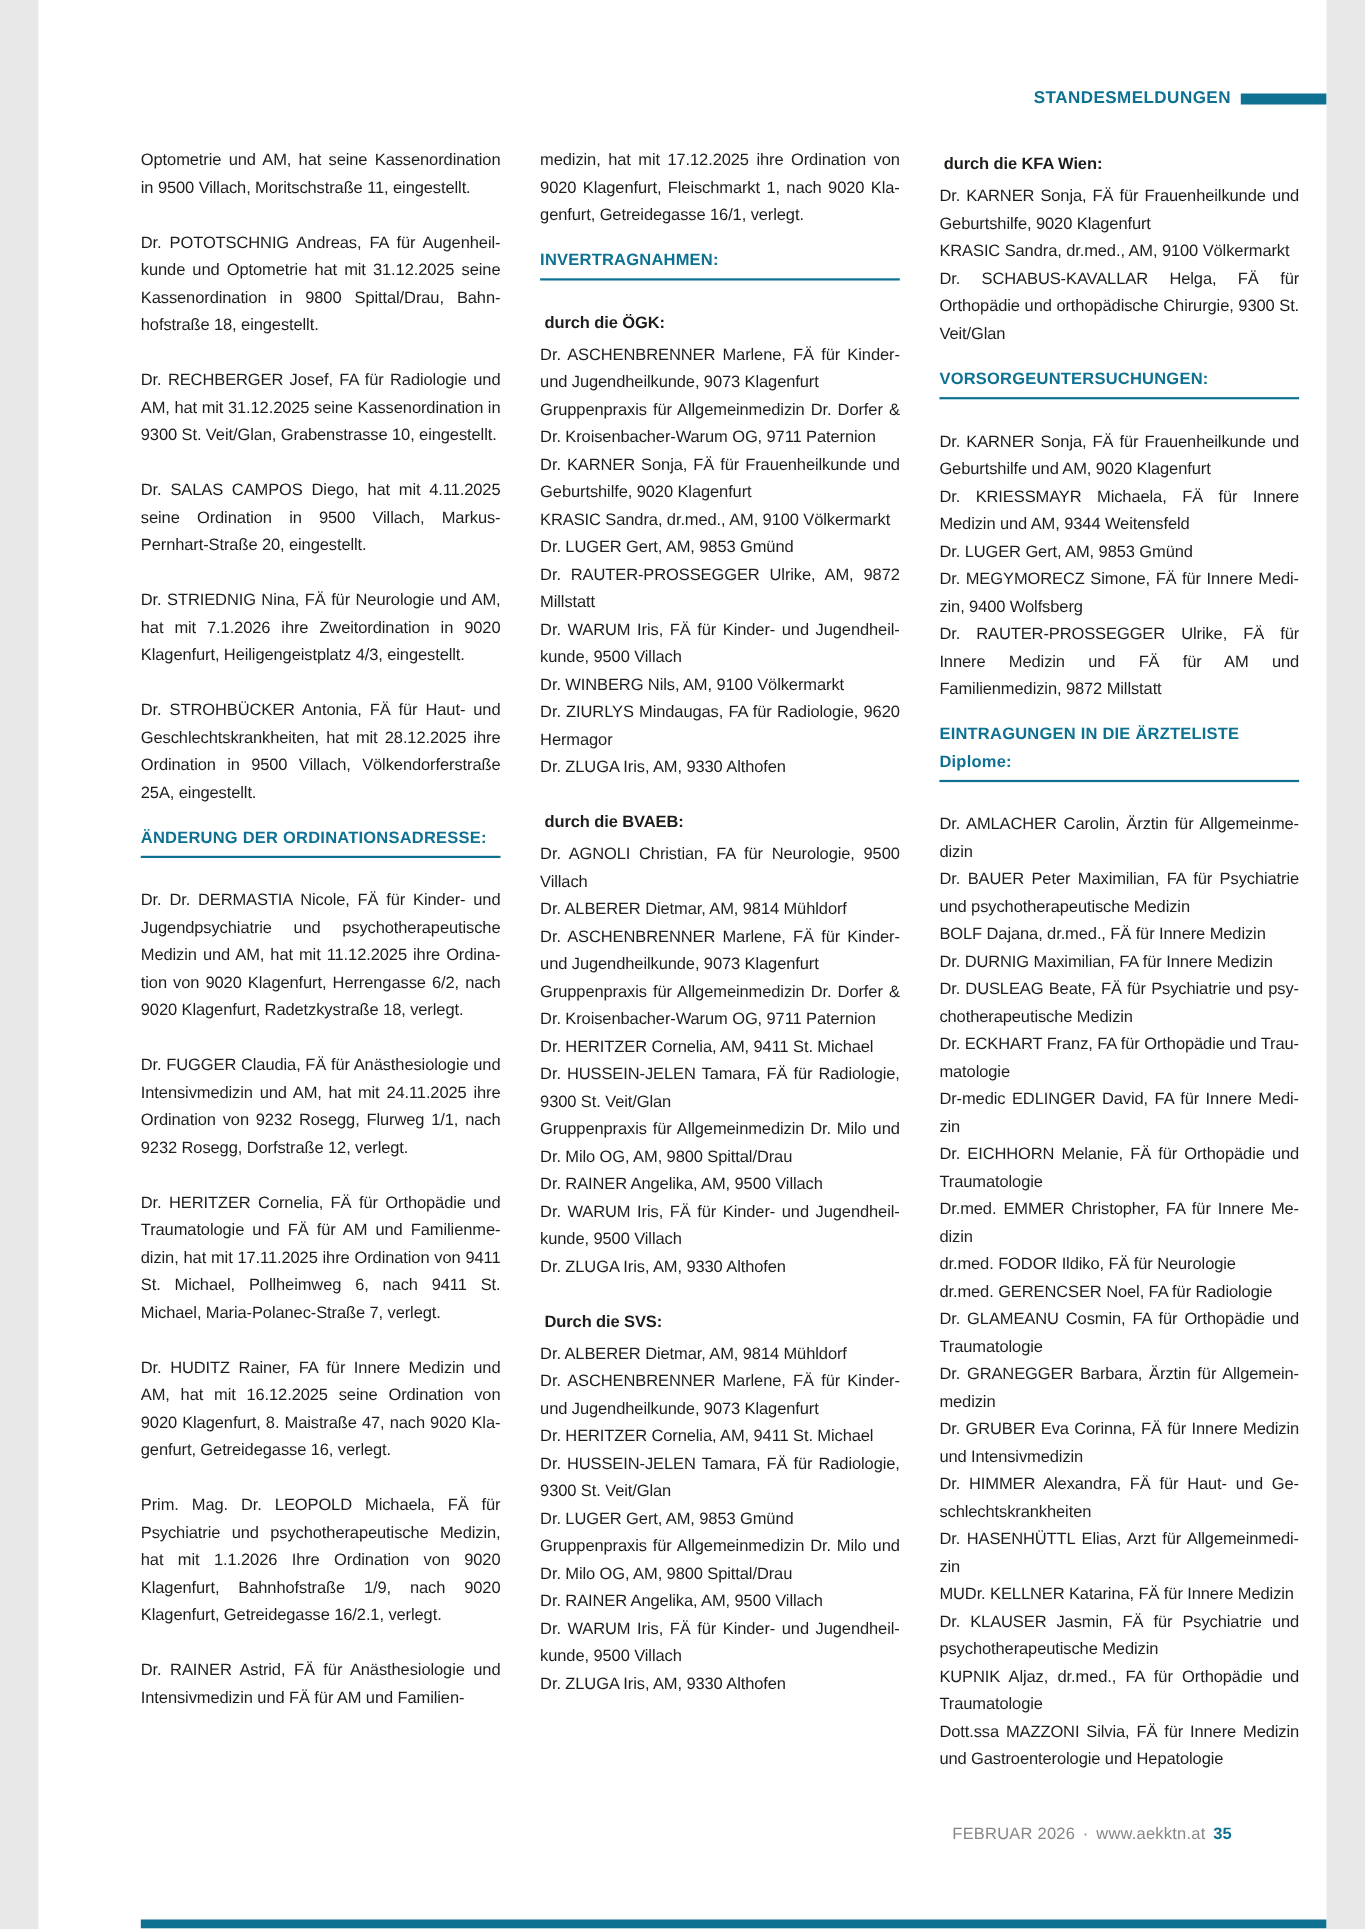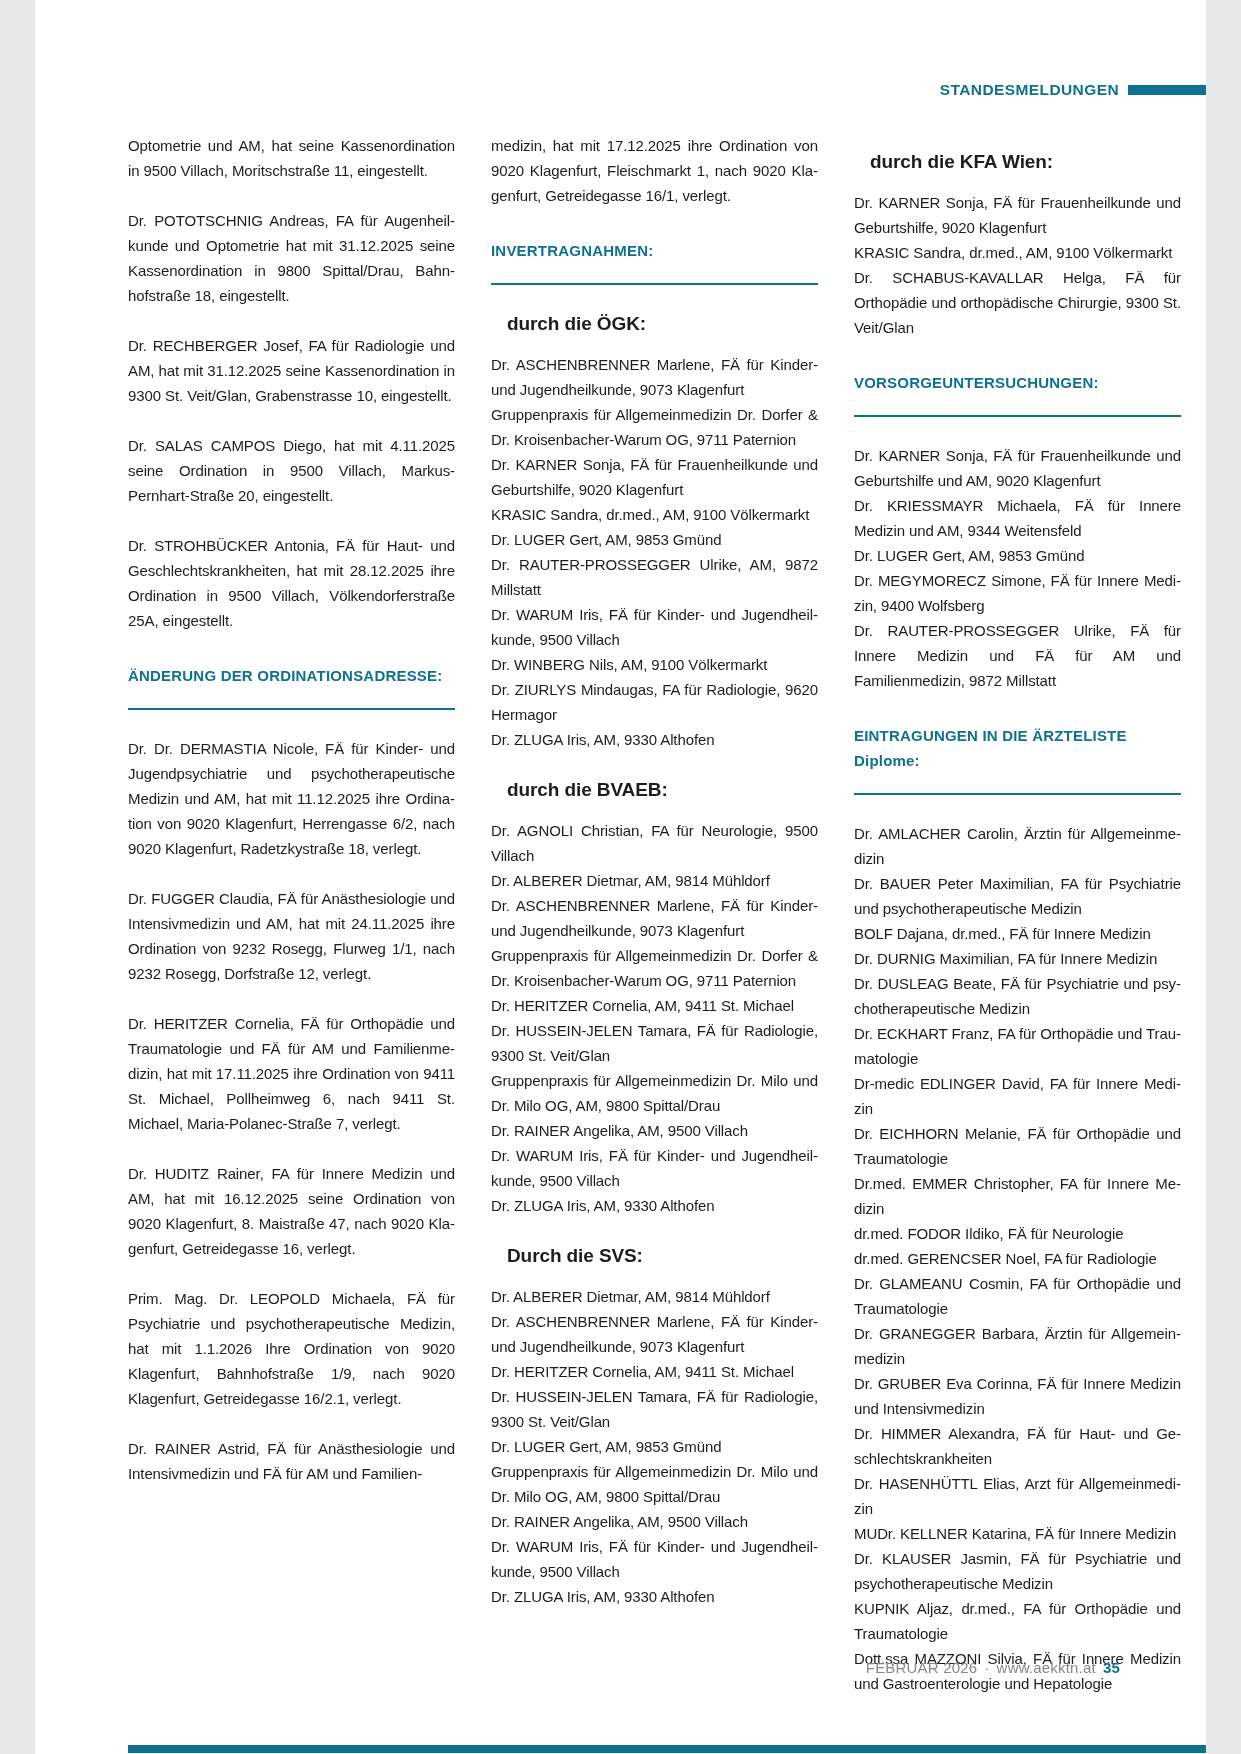--- a/index.html
+++ b/index.html
@@ -31,30 +31,30 @@
   .col{width:327px;flex:0 0 327px;}
   .col p{
     margin:0;
     font-size:15px;line-height:25px;letter-spacing:-0.1px;
     text-align:justify;
     hyphens:manual;
     overflow-wrap:break-word;
   }
   .gap{margin-top:25px !important;}
   h2.section{
-    margin:30px 0 26px 0;
-    padding-bottom:20px;
+    margin:16px 0 26px 0;
+    padding-bottom:4px;
     border-bottom:2px solid var(--accent);
     color:var(--accent);
     font-size:15px;line-height:25px;font-weight:bold;letter-spacing:.2px;
   }
   h2.section .hline{display:block;}
   h3.subhead{
-    margin:16px;
-    font-size:19px;line-height:25px;font-weight:bold;letter-spacing:-0.1px;
+    margin:4px;
+    font-size:15px;line-height:25px;font-weight:bold;letter-spacing:-0.1px;
   }
   .group{margin-top:25px;}
   .group.first{margin-top:0;}
   
   .footer-row{
     position:absolute;top:1655px;right:86px;
     font-size:15px;line-height:25px;
     color:#878787;
     display:flex;align-items:baseline;gap:7px;
     letter-spacing:.2px;
@@ -75,20 +75,21 @@
     <span class="header-bar"></span>
   </div>
 
   <div class="content">
 
     <div class="col">
       <p>Optometrie und AM, hat seine Kassenordination in 9500 Villach, Moritschstraße 11, eingestellt.</p>
       <p class="gap">Dr. POTOTSCHNIG Andreas, FA für Augenheil­kunde und Optometrie hat mit 31.12.2025 seine Kassenordination in 9800 Spittal/Drau, Bahn­hofstraße 18, eingestellt.</p>
       <p class="gap">Dr. RECHBERGER Josef, FA für Radiologie und AM, hat mit 31.12.2025 seine Kassenordination in 9300 St. Veit/Glan, Grabenstrasse 10, einge­stellt.</p>
       <p class="gap">Dr. SALAS CAMPOS Diego, hat mit 4.11.2025 sei­ne Ordination in 9500 Villach, Markus-Pernhart-Straße 20, eingestellt.</p>
+      <p class="gap">Dr. STRIEDNIG Nina, FÄ für Neurologie und AM, hat mit 7.1.2026 ihre Zweitordination in 9020 Klagenfurt, Heiligengeistplatz 4/3, eingestellt.</p>
       <p class="gap">Dr. STROHBÜCKER Antonia, FÄ für Haut- und Geschlechtskrankheiten, hat mit 28.12.2025 ihre Ordination in 9500 Villach, Völkendorfer­straße 25A, eingestellt.</p>
 
       <h2 class="section">
         <span>ÄNDERUNG DER ORDINATIONSADRESSE:</span>
       </h2>
 
       <p>Dr. Dr. DERMASTIA Nicole, FÄ für Kinder- und Jugendpsychiatrie und psychotherapeutische Medizin und AM, hat mit 11.12.2025 ihre Ordina­tion von 9020 Klagenfurt, Herrengasse 6/2, nach 9020 Klagenfurt, Radetzkystraße 18, ver­legt.</p>
       <p class="gap">Dr. FUGGER Claudia, FÄ für Anästhesiologie und Intensivmedizin und AM, hat mit 24.11.2025 ihre Ordination von 9232 Rosegg, Flurweg 1/1, nach 9232 Rosegg, Dorfstraße 12, verlegt.</p>
       <p class="gap">Dr. HERITZER Cornelia, FÄ für Orthopädie und Traumatologie und FÄ für AM und Familienme­dizin, hat mit 17.11.2025 ihre Ordination von 9411 St. Michael, Pollheimweg 6, nach 9411 St. Michael, Maria-Polanec-Straße 7, verlegt.</p>
       <p class="gap">Dr. HUDITZ Rainer, FA für Innere Medizin und AM, hat mit 16.12.2025 seine Ordination von 9020 Klagenfurt, 8. Maistraße 47, nach 9020 Kla­genfurt, Getreidegasse 16, verlegt.</p>

